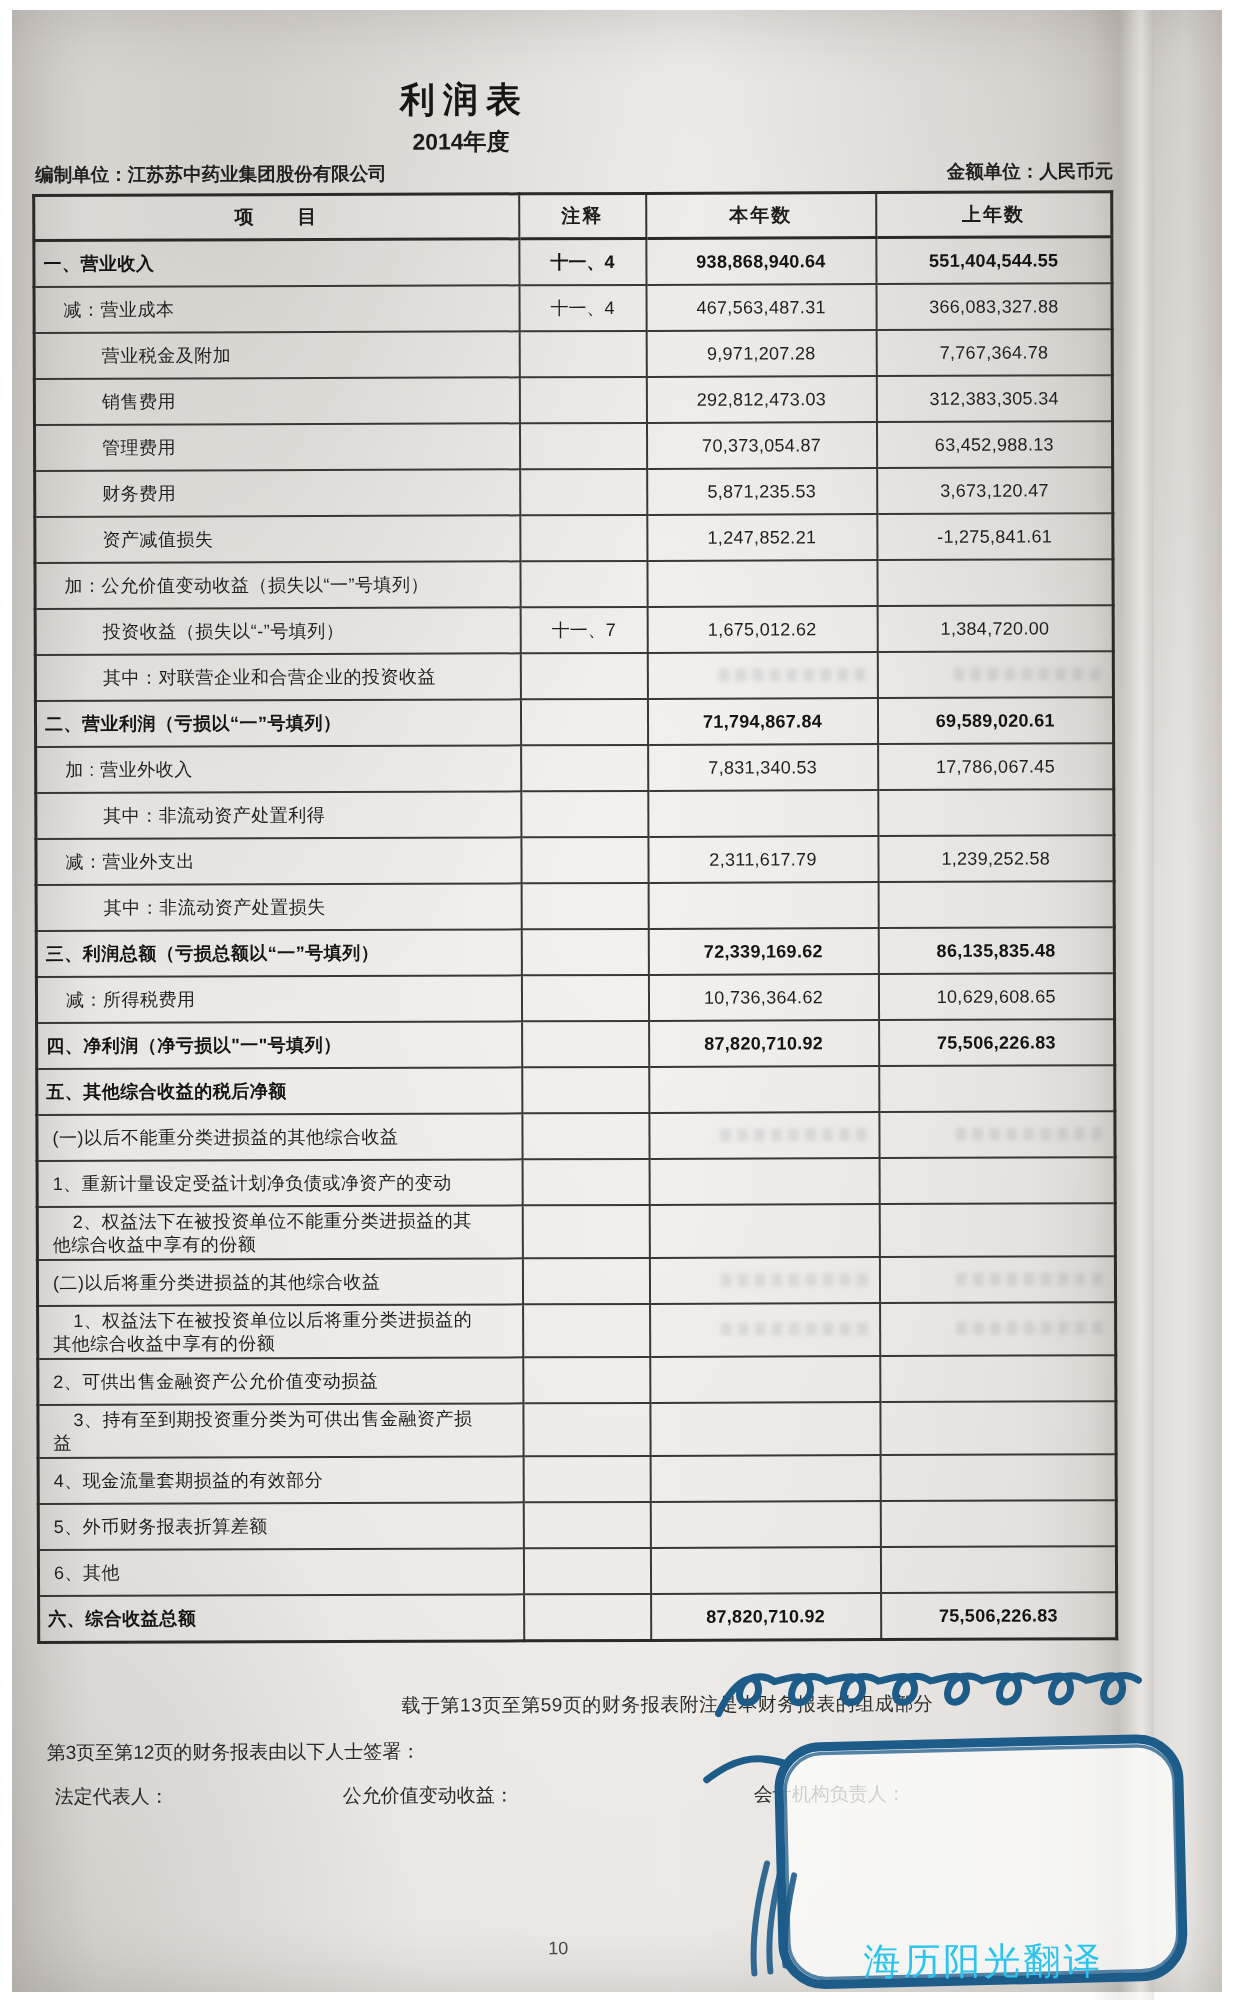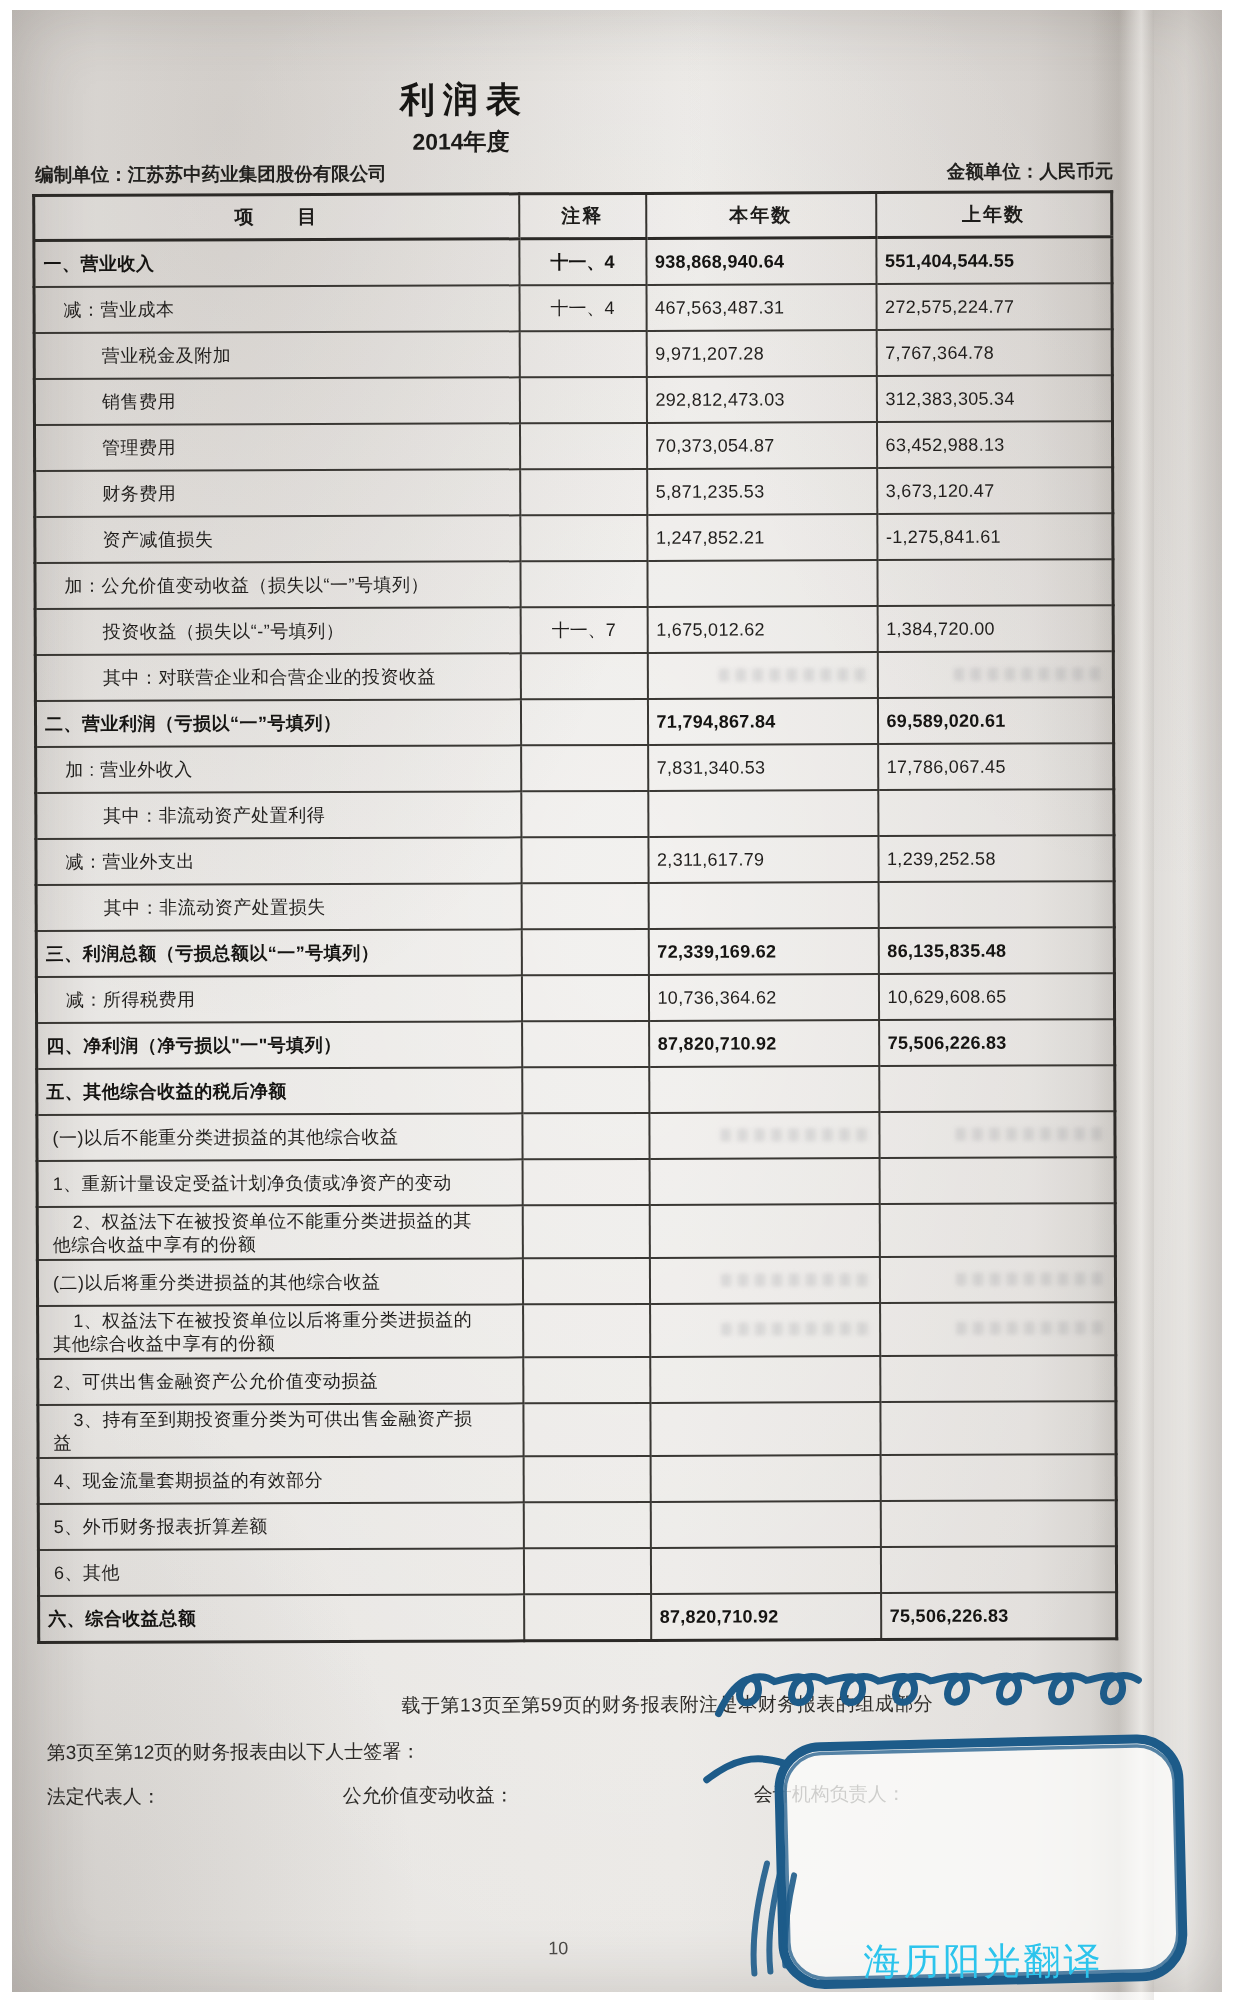--- a/index.html
+++ b/index.html
@@ -24,33 +24,33 @@
   table.income{position:absolute;left:35px;top:192px;width:1078px;border-collapse:collapse;
     table-layout:fixed;border:3px solid #2c2a27;}
   table.income col.c-item{width:485px;} table.income col.c-note{width:127px;}
   table.income col.c-cur{width:230px;} table.income col.c-pri{width:236px;}
   table.income th{border:2px solid #34322e;border-bottom:3px solid #2c2a27;height:40px;
     font-size:19px;font-weight:700;letter-spacing:2px;color:#1d1c1a;background:rgba(255,255,255,0.12);}
   table.income td{border:2px solid #3a3834;height:36px;padding:4px 8px;font-size:18px;
     color:#211f1d;vertical-align:middle;}
   td.col-item{white-space:pre-wrap;line-height:1.25;letter-spacing:0.5px;}
   td.col-note{text-align:center;color:#33312e;}
-  td.col-current,td.col-prior{text-align:left;padding-right:10px;font-size:18px;
+  td.col-current,td.col-prior{text-align:center;padding-right:10px;font-size:18px;
     letter-spacing:0.3px;color:#242220;}
   tr.section td{font-weight:700;color:#151412;}
   tr.wrap td{height:auto;}
   tr.wrap td.col-item{padding-top:3px;padding-bottom:3px;text-indent:20px;}
   .smudge{display:inline-block;width:150px;height:13px;border-radius:2px;
     background:repeating-linear-gradient(90deg,rgba(108,110,118,0.16) 0 10px,rgba(108,110,118,0.02) 10px 17px);
     filter:blur(2px);}
   .foot-note{position:absolute;left:170px;top:1692px;width:990px;text-align:center;
     font-size:19px;color:#2e2c29;letter-spacing:0.5px;}
   .foot-sign{position:absolute;left:44px;top:1738px;font-size:19px;color:#2b2926;}
   .sign-row{position:absolute;left:44px;top:1782px;width:1080px;font-size:19px;color:#2b2926;}
-  .sign-row .s1{position:absolute;left:0;top:0;}
+  .sign-row .s1{position:absolute;left:8px;top:0;}
   .sign-row .s2{position:absolute;left:296px;top:0;}
   .sign-row .s3{position:absolute;left:707px;top:0;}
   .page-num{position:absolute;left:0px;top:1938px;width:1110px;text-align:center;
     font-size:18px;color:#4a4845;}
   .wm{position:absolute;left:698px;top:1652px;width:510px;height:345px;}
   .wm-text{position:absolute;left:800px;top:1938px;width:360px;text-align:center;
     font-size:37px;font-weight:500;letter-spacing:3px;color:#2cc4ec;}
   .fold-band{position:absolute;right:68px;top:0;width:64px;height:2000px;pointer-events:none;
     background:linear-gradient(90deg,transparent,rgba(95,85,75,0.10) 45%,rgba(246,244,241,0.55) 80%,rgba(180,175,170,0.25));}
 </style>
@@ -90,21 +90,21 @@
         <tr class="section">
           <td class="col-item" style="padding-left: 8px;">一、营业收入</td>
           <td class="col-note">十一、4</td>
           <td class="col-current">938,868,940.64</td>
           <td class="col-prior">551,404,544.55</td>
         </tr>
         <tr>
           <td class="col-item" style="padding-left: 28px;">减：营业成本</td>
           <td class="col-note">十一、4</td>
           <td class="col-current">467,563,487.31</td>
-          <td class="col-prior">272,575,224.77</td>
+          <td class="col-prior">366,083,327.88</td>
         </tr>
         <tr>
           <td class="col-item" style="padding-left: 66px;">营业税金及附加</td>
           <td class="col-note"></td>
           <td class="col-current">9,971,207.28</td>
           <td class="col-prior">7,767,364.78</td>
         </tr>
         <tr>
           <td class="col-item" style="padding-left: 66px;">销售费用</td>
           <td class="col-note"></td>

